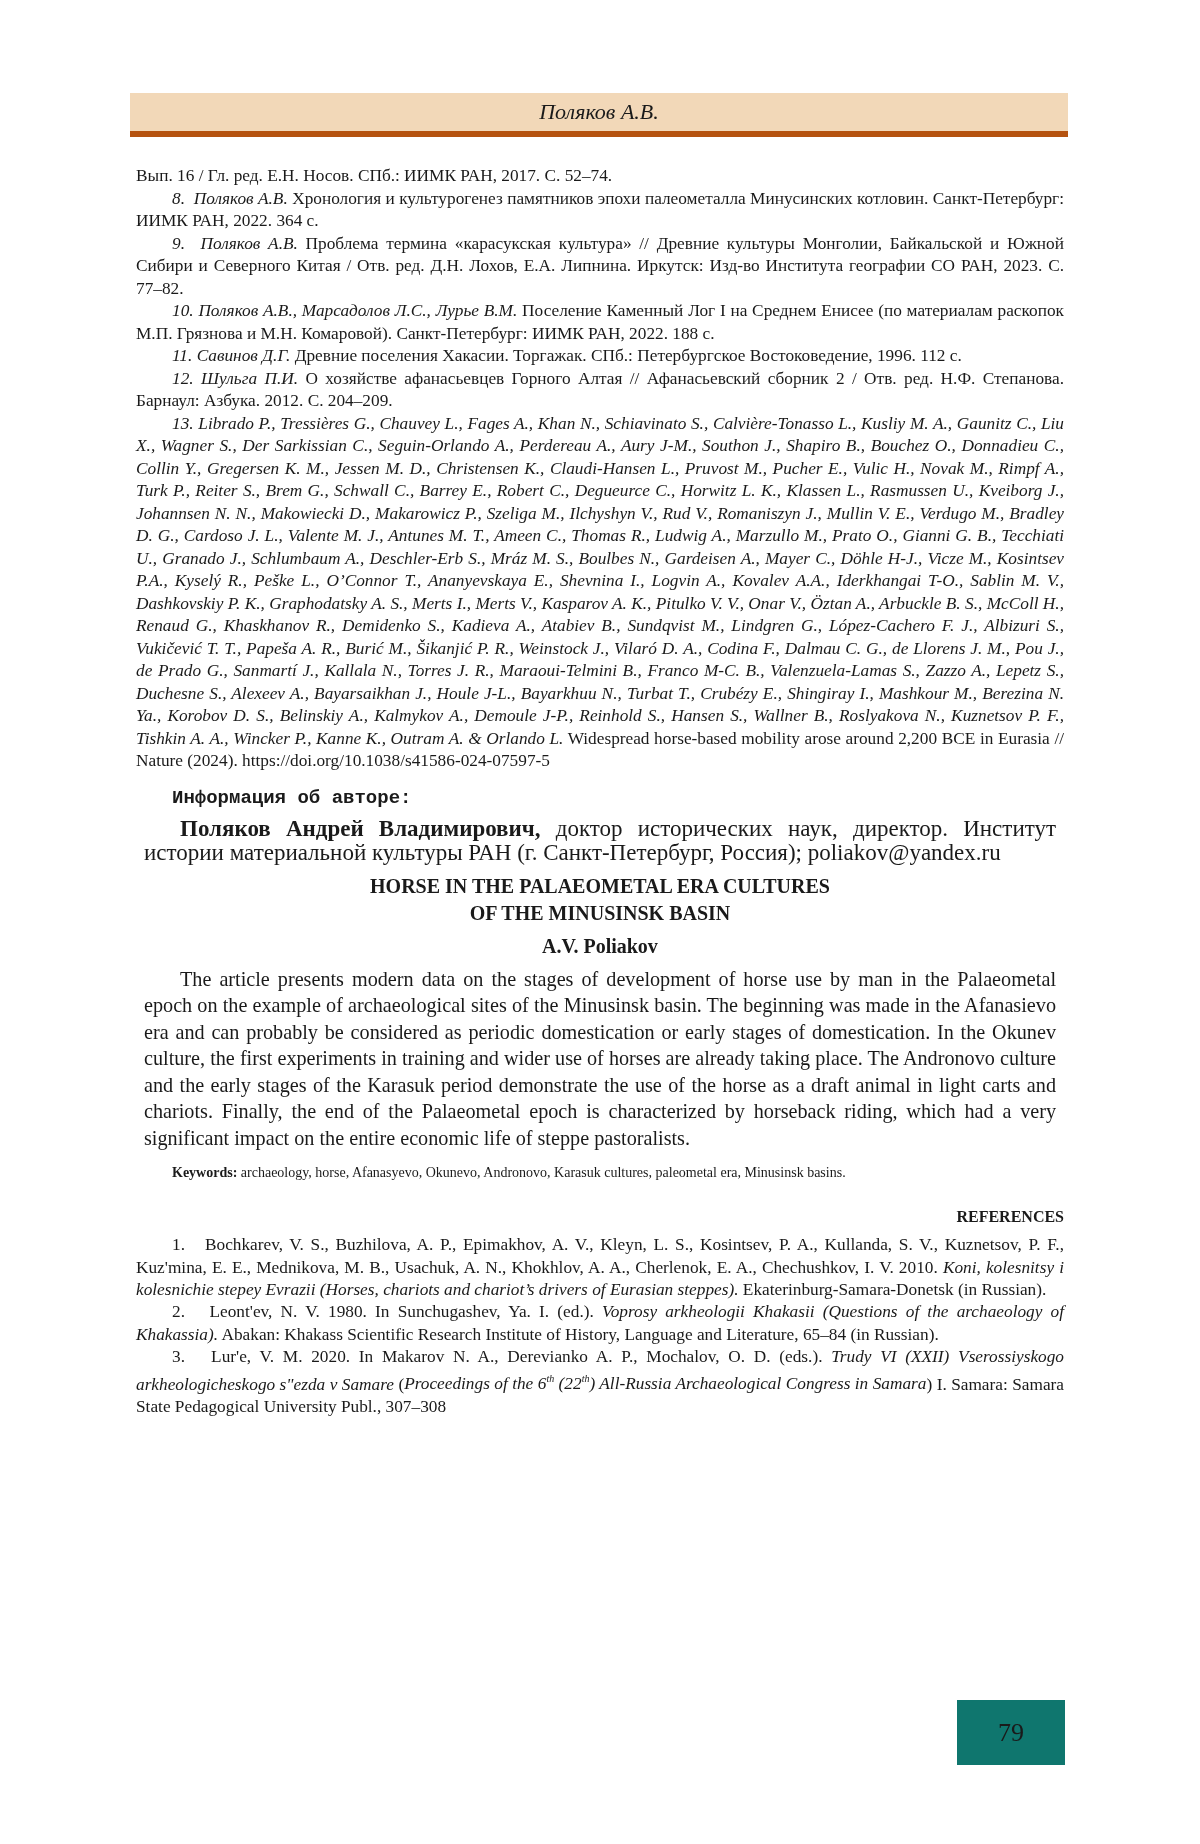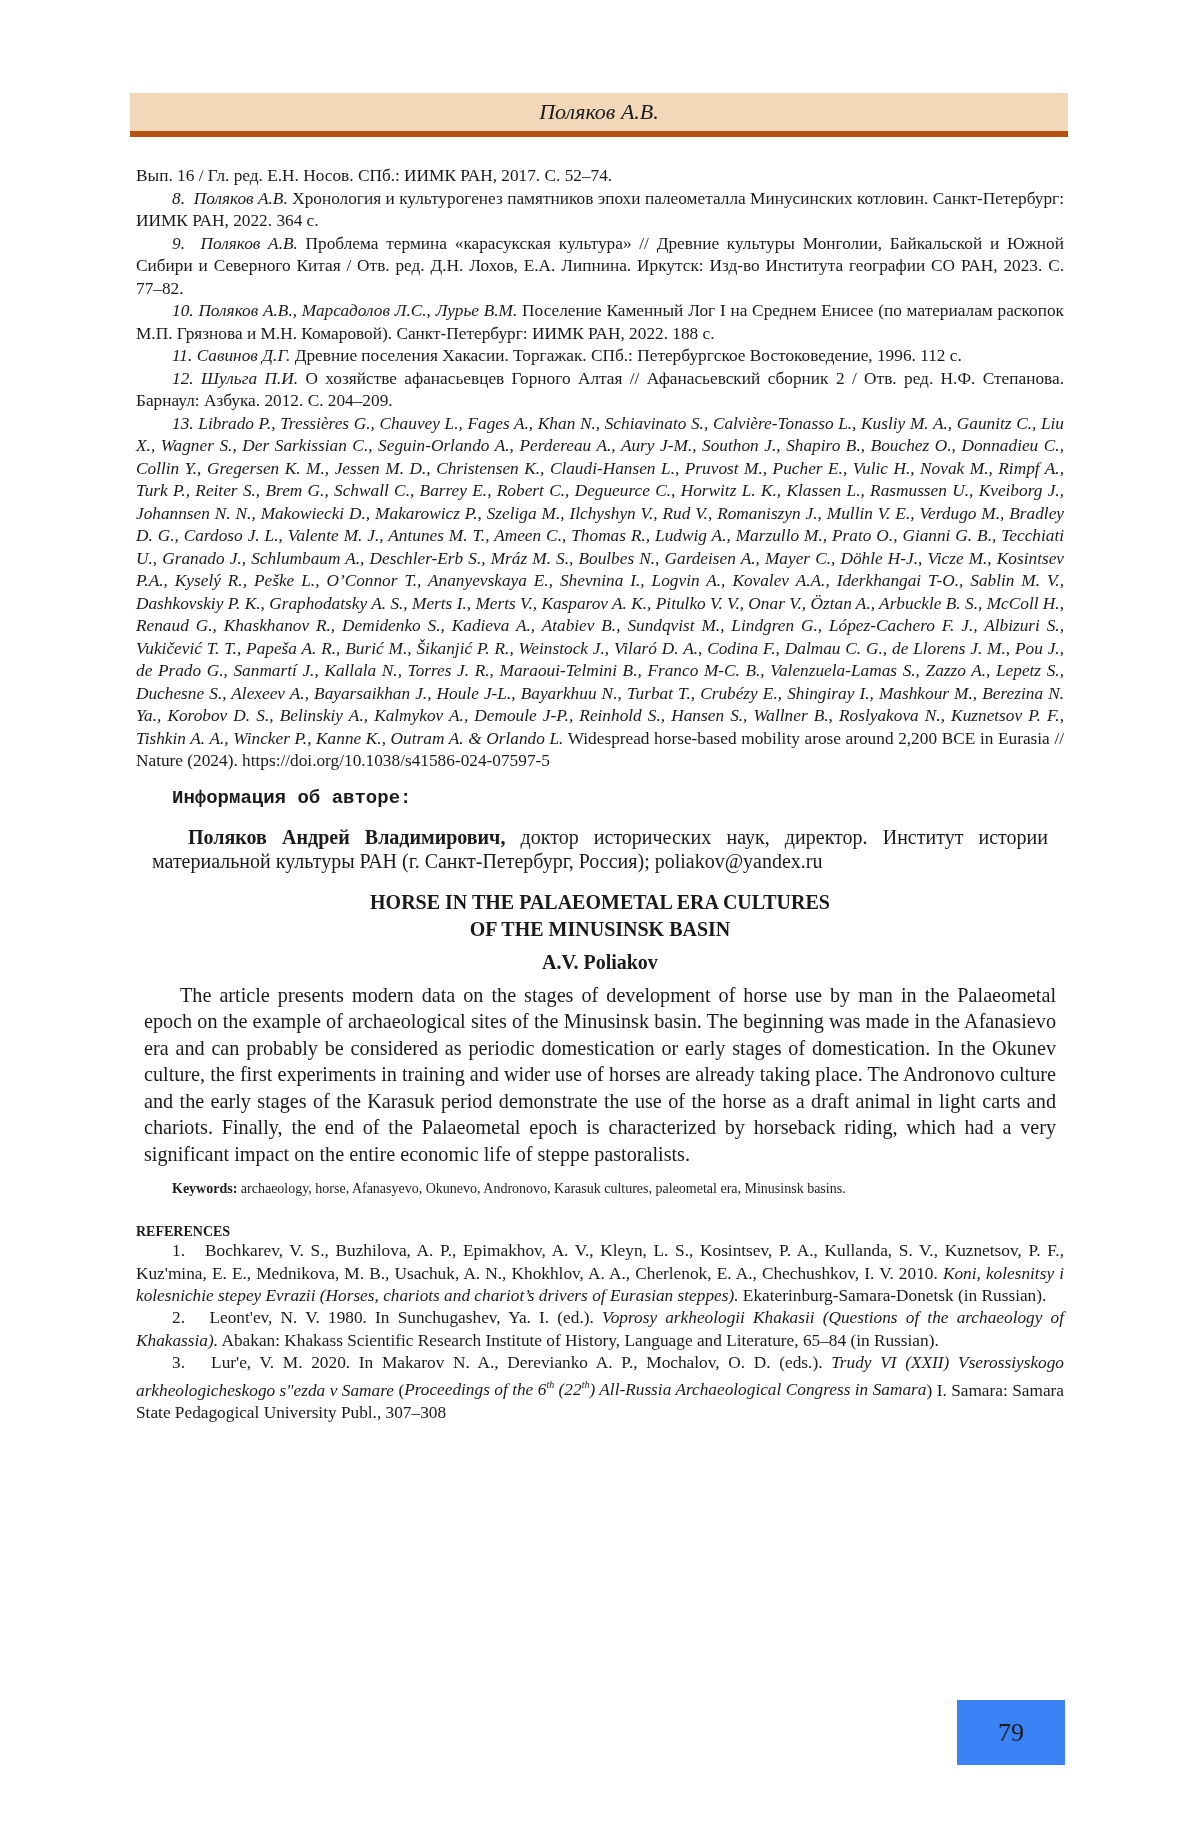--- a/index.html
+++ b/index.html
@@ -21,44 +21,44 @@
       position: absolute; left: 136px; top: 165px; width: 928px;
     }
     .ru-refs { font-size: 17.3px; line-height: 22.5px; text-align: justify; }
     .ru-refs p { margin: 0; }
     .ru-refs .indent { text-indent: 36px; }
     .ru-refs i { font-style: italic; }
     .author-info-title {
       font-weight: bold; font-size: 19px; margin: 14px 0 8px 36px; font-family: Liberation Mono, monospace;
     }
     .author-info {
-      font-size: 20px; line-height: 24px; text-align: justify; text-indent: 36px; margin: 16px;
+      font-size: 23px; line-height: 24px; text-align: justify; text-indent: 36px; margin: 8px;
     }
     .en-title {
       text-align: center; font-weight: bold; font-size: 20px; line-height: 27px;
     }
     .en-author {
       text-align: center; font-weight: bold; font-size: 20px; margin-top: 8px; margin-bottom: 6px;
     }
     .abstract {
       font-size: 20.2px; line-height: 26.6px; text-align: justify; text-indent: 36px; margin: 8px;
     }
     .keywords {
       font-size: 14px; line-height: 26.6px; text-align: justify; text-indent: 36px; margin: 8px 0 0 0;
     }
     .keywords b { font-weight: bold; }
     .refs-title {
-      text-align: left; font-weight: bold; font-size: 14px; margin-top: 22px; margin-bottom: 0;
+      text-align: right; font-weight: bold; font-size: 16px; margin-top: 22px; margin-bottom: 8px;
     }
     .en-refs { font-size: 17.3px; line-height: 22.4px; text-align: justify; }
     .en-refs p { margin: 0; text-indent: 36px; }
     .en-refs i { font-style: italic; }
     .page-number-box {
       position: absolute; left: 957px; top: 1700px; width: 108px; height: 65px;
-      background: #3b82f6; text-align: center;
+      background: #0f766e; text-align: center;
     }
     .page-number-box span { font-size: 26px; line-height: 65px; color: #1a1a1a; }
     sup { font-size: 10px; }
   </style>
 </head>
 <body>
 
 <div class="header-bar">
   <span class="running-head">Поляков А.В.</span>
 </div>

